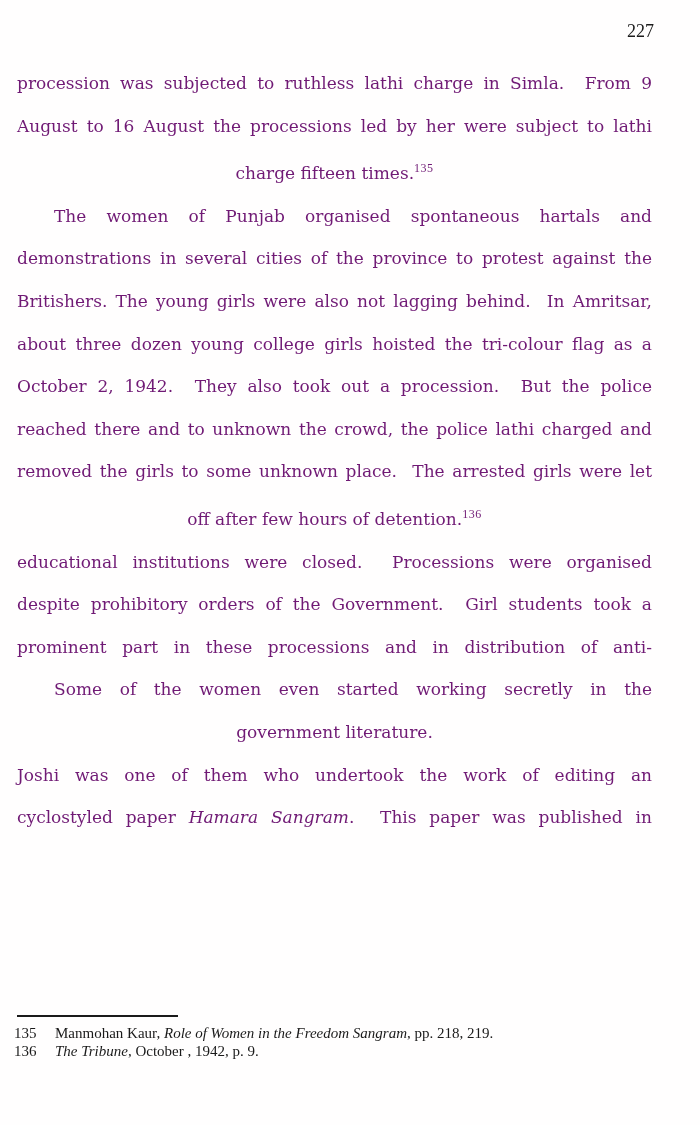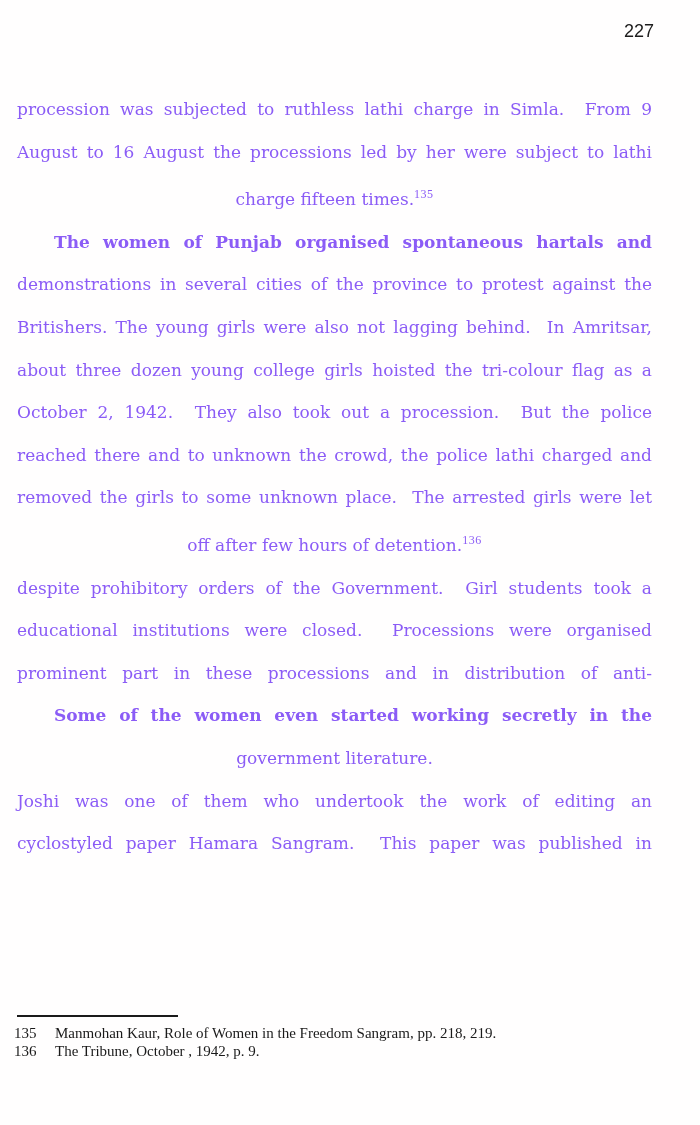--- a/index.html
+++ b/index.html
@@ -12,44 +12,43 @@
     width: 700px;
     height: 1125px;
     background: #fffefe;
     overflow: hidden;
     color: #161616;
   }
   .page-number {
     position: absolute;
     top: 21px;
     right: 46px;
-    font-family: Liberation Sans, sans-serif;
+    font-family: Liberation Serif, serif;
     font-size: 18px;
     color: #1c1c1c;
   }
   .body-text {
     position: absolute;
     left: 17px;
-    top: 88px;
+    top: 62px;
     width: 635px;
     font-family: "DejaVu Serif", serif;
     font-size: 17px;
     line-height: 42.6px;
-    color: #8b5cf6;
+    color: #701a75;
   }
   .line {
     text-align: center;
   }
   .line.j {
     text-align: justify;
     text-align-last: justify;
   }
   .line.indent {
     text-indent: 37px;
-    font-weight: bold;
   }
   .fn-ref {
     font-family: "Liberation Serif", serif;
     font-size: 12px;
     vertical-align: 7px;
     letter-spacing: 0.5px;
   }
   .footnote-rule {
     position: absolute;
     left: 17px;
@@ -72,42 +71,43 @@
     display: flex;
   }
   .fn-num {
     width: 41px;
     flex: 0 0 41px;
   }
   .fn-text {
     flex: 1 1 auto;
   }
   .italic {
+    font-style: italic;
   }
 </style>
 </head>
 <body>
 
 <div class="page">
   <div class="page-number">227</div>
 
   <div class="body-text" id="body-text">
       <div class="line j"><span>procession was subjected to ruthless lathi charge in Simla.&nbsp; From 9</span></div>
       <div class="line j"><span>August to 16 August the processions led by her were subject to lathi</span></div>
       <div class="line"><span>charge fifteen times.</span><span class="fn-ref">135</span></div>
       <div class="line j indent"><span>The women of Punjab organised spontaneous hartals and</span></div>
       <div class="line j"><span>demonstrations in several cities of the province to protest against the</span></div>
       <div class="line j"><span>Britishers. The young girls were also not lagging behind.&nbsp; In Amritsar,</span></div>
       <div class="line j"><span>about three dozen young college girls hoisted the tri-colour flag as a</span></div>
       <div class="line j"><span>October 2, 1942.&nbsp; They also took out a procession.&nbsp; But the police</span></div>
       <div class="line j"><span>reached there and to unknown the crowd, the police lathi charged and</span></div>
       <div class="line j"><span>removed the girls to some unknown place.&nbsp; The arrested girls were let</span></div>
       <div class="line"><span>off after few hours of detention.</span><span class="fn-ref">136</span></div>
+      <div class="line j"><span>educational institutions were closed.&nbsp; Processions were organised</span></div>
       <div class="line j"><span>despite prohibitory orders of the Government.&nbsp; Girl students took a</span></div>
-      <div class="line j"><span>educational institutions were closed.&nbsp; Processions were organised</span></div>
       <div class="line j"><span>prominent part in these processions and in distribution of anti-</span></div>
       <div class="line j indent"><span>Some of the women even started working secretly in the</span></div>
       <div class="line"><span>government literature.</span></div>
       <div class="line j"><span>Joshi was one of them who undertook the work of editing an</span></div>
       <div class="line j"><span>cyclostyled paper </span><span class="italic">Hamara Sangram</span><span>.&nbsp; This paper was published in</span></div>
     </div>
 
   <div class="footnote-rule"></div>
 
   <div class="footnotes" id="footnotes">

